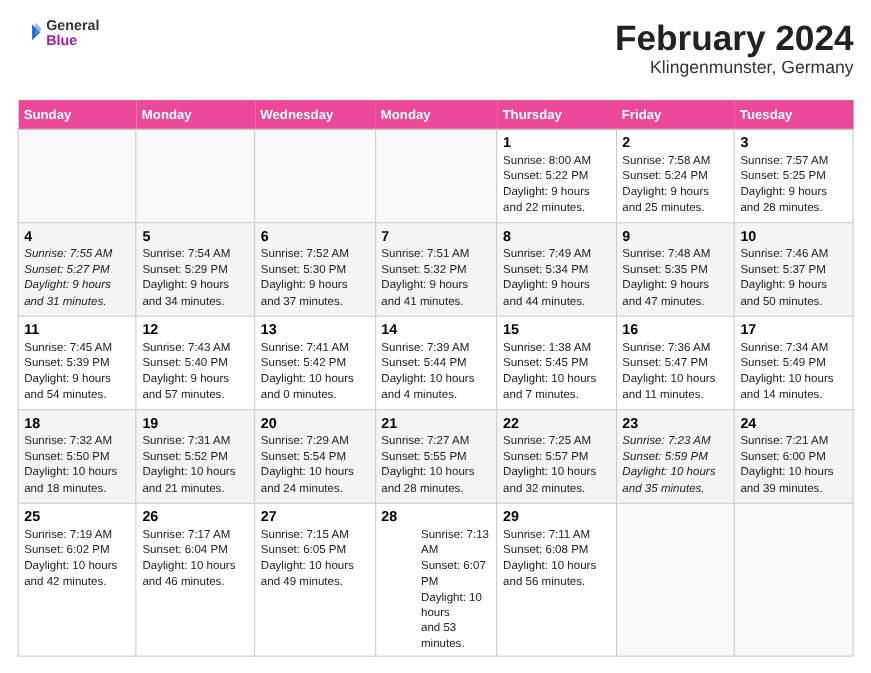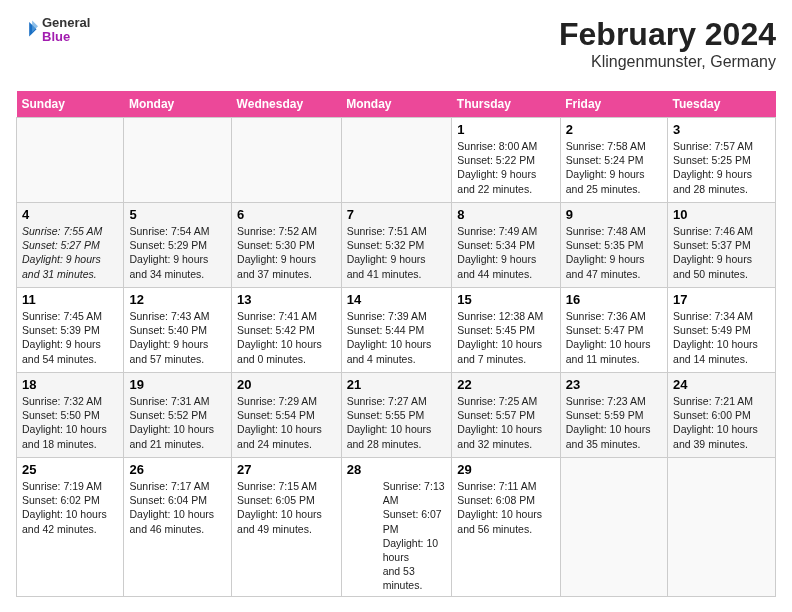--- a/index.html
+++ b/index.html
@@ -221,21 +221,21 @@
         </td>
         <td>
           <span class="day-num">14</span>
           <div class="cell-content" style="white-space: pre-line;">Sunrise: 7:39 AM
 Sunset: 5:44 PM
 Daylight: 10 hours
 and 4 minutes.</div>
         </td>
         <td>
           <span class="day-num">15</span>
-          <div class="cell-content" style="white-space: pre-line;">Sunrise: 12:38 AM
+          <div class="cell-content" style="white-space: pre-line;">Sunrise: 1:38 AM
 Sunset: 5:45 PM
 Daylight: 10 hours
 and 7 minutes.</div>
         </td>
         <td>
           <span class="day-num">16</span>
           <div class="cell-content" style="white-space: pre-line;">Sunrise: 7:36 AM
 Sunset: 5:47 PM
 Daylight: 10 hours
 and 11 minutes.</div>
@@ -279,21 +279,21 @@
         </td>
         <td>
           <span class="day-num">22</span>
           <div class="cell-content" style="white-space: pre-line;">Sunrise: 7:25 AM
 Sunset: 5:57 PM
 Daylight: 10 hours
 and 32 minutes.</div>
         </td>
         <td>
           <span class="day-num">23</span>
-          <div class="cell-content" style="white-space: pre-line;">Sunrise: 7:23 AM
+          <div class="cell-content" style="white-space: pre-line; font-style: italic;">Sunrise: 7:23 AM
 Sunset: 5:59 PM
 Daylight: 10 hours
 and 35 minutes.</div>
         </td>
         <td>
           <span class="day-num">24</span>
           <div class="cell-content" style="white-space: pre-line;">Sunrise: 7:21 AM
 Sunset: 6:00 PM
 Daylight: 10 hours
 and 39 minutes.</div>

